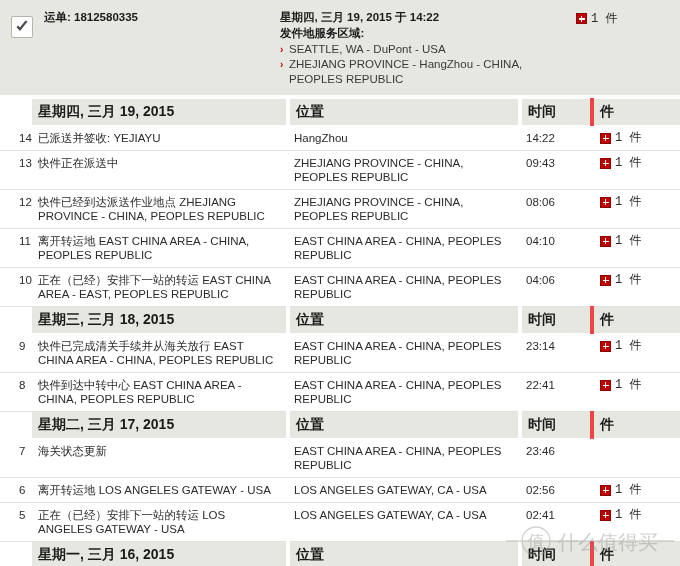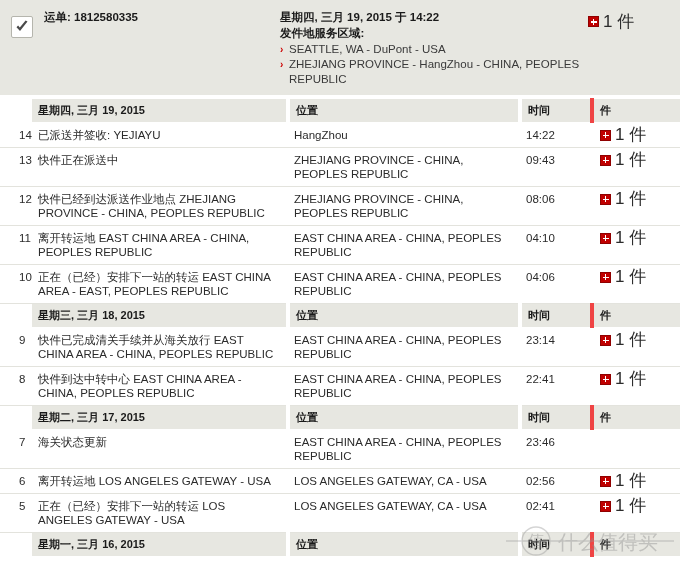--- a/index.html
+++ b/index.html
@@ -14,21 +14,21 @@
     font-size: 11.5px;
     color: #2b2b2b;
     overflow: hidden;
     position: relative;
   }
 
   
   .summary {
     background: #e7e7e1;
     border-bottom: 3px solid #ffffff;
-    padding: 6px 4px 8px 0;
+    padding: 6px 16px 8px 0;
     display: flex;
     align-items: flex-start;
     min-height: 78px;
     box-sizing: border-box;
   }
   .summary-check {
     width: 44px;
     flex: 0 0 44px;
     display: flex;
     justify-content: center;
@@ -88,21 +88,21 @@
     display: inline-block;
     flex: 0 0 11px;
   }
   .pkg-icon::before, .pkg-icon::after {
     content: "";
     position: absolute;
     background: #ffffff;
   }
   .pkg-icon::before { left: 1.5px; top: 4px;  width: 6px; height: 1.5px; }
   .pkg-icon::after  { left: 3.8px; top: 1.7px; width: 1.5px; height: 6px; }
-  .pkg-text { font-size: 17px; color: #2b2b2b; }
+  .pkg-text { font-size: 12px; color: #2b2b2b; font-family: Liberation Mono, monospace; }
 
   
   table.track {
     width: 680px;
     border-collapse: collapse;
     table-layout: fixed;
   }
   col.c-num  { width: 32px; }
   col.c-act  { width: 256px; }
   col.c-loc  { width: 232px; }
@@ -110,21 +110,21 @@
   col.c-pkg  { width: 88px; }
 
   tr.daterow > td {
     background: #e7e7e1;
     font-weight: bold;
     color: #1a1a1a;
     padding: 4px 6px 4px 6px;
     border-bottom: 1px solid #ffffff;
     border-top: 1px solid #ffffff;
     vertical-align: middle;
-    font-size: 11px;
+    font-size: 14px;
   }
   tr.daterow > td.gap { background: #ffffff; }
   tr.daterow > td.dt-date { border-right: 4px solid #ffffff; }
   tr.daterow > td.dt-loc  { border-right: 4px solid #ffffff; margin-top: 28px; }
   tr.daterow > td.dt-time { border-right: 4px solid #ef4444; font-family: Liberation Serif, serif; }
 
   tr.datarow > td {
     padding: 5px 6px 5px 6px;
     border-bottom: 1px solid #e3e3dd;
     vertical-align: top;

